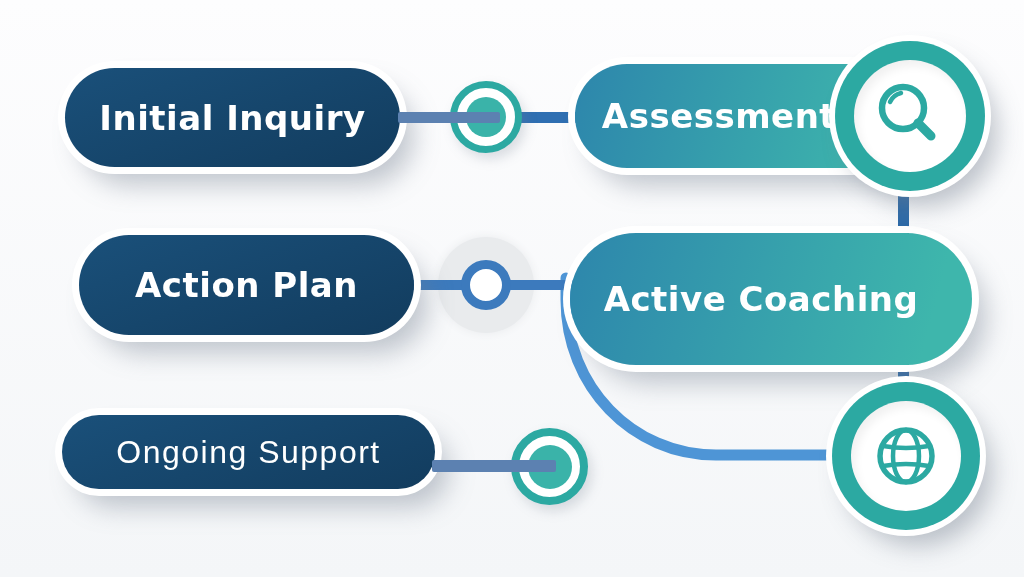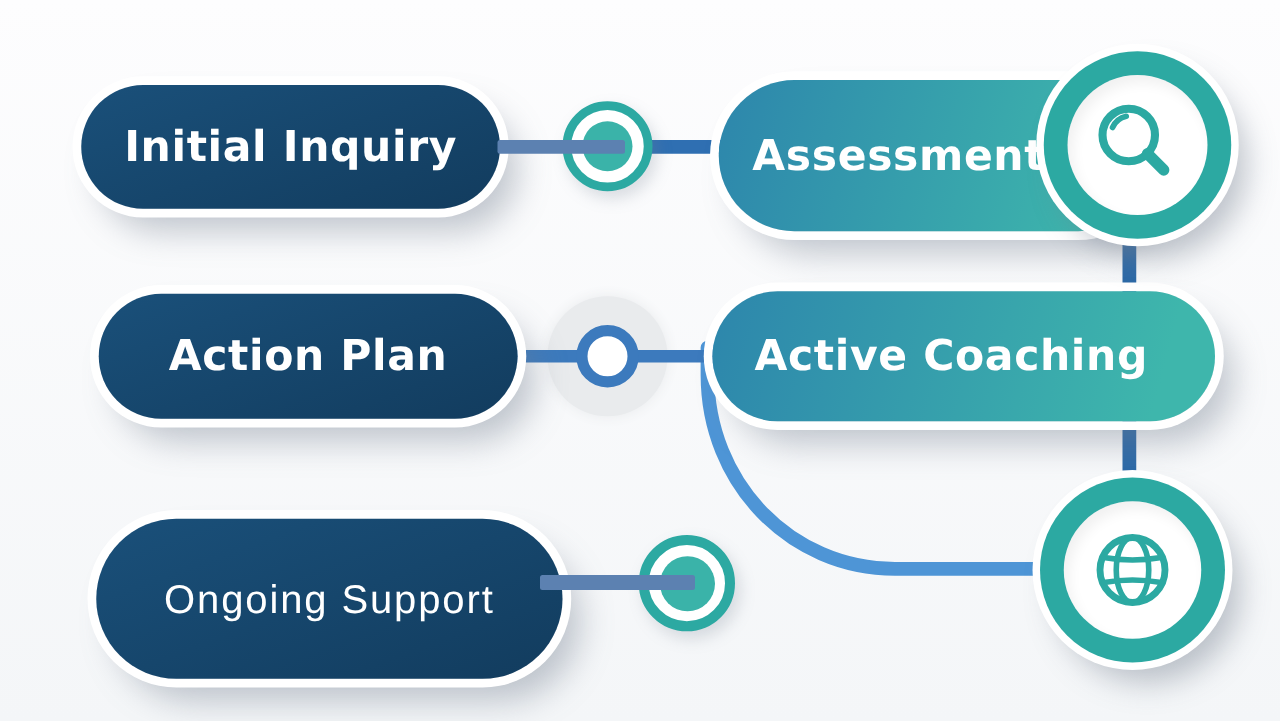--- a/index.html
+++ b/index.html
@@ -22,24 +22,24 @@
     position:absolute;display:flex;align-items:center;justify-content:center;
     border-radius:999px;color:var(--text-white);
     box-shadow:0 0 0 7px #ffffff, 14px 18px 26px rgba(112,124,140,0.42);
     z-index:3;box-sizing:border-box;
   }
   .pill.navy{background:linear-gradient(160deg,var(--navy) 0%,var(--navy-dark) 100%);}
   .pill.teal{background:linear-gradient(105deg,var(--teal-gradient-start) 0%,var(--teal-gradient-end) 88%);}
   .pill .label{font-weight:700;font-size:34px;letter-spacing:.5px;white-space:nowrap;}
   .pill .label.light{font-weight:400;font-size:32px;letter-spacing:1.5px;font-family:"Liberation Sans",sans-serif;}
   #pill-initial-inquiry{left:65px;top:68px;width:335px;height:99px;}
-  #pill-assessment{left:575px;top:64px;width:348px;height:121px;padding-right:60px;justify-content:center;}
+  #pill-assessment{left:575px;top:64px;width:348px;height:104px;padding-right:60px;justify-content:center;}
   #pill-action-plan{left:79px;top:235px;width:335px;height:100px;}
-  #pill-active-coaching{left:570px;top:233px;width:402px;height:104px;padding-right:20px;}
-  #pill-ongoing-support{left:77px;top:415px;width:373px;height:128px;}
+  #pill-active-coaching{left:570px;top:233px;width:402px;height:132px;padding-right:20px;}
+  #pill-ongoing-support{left:62px;top:415px;width:373px;height:74px;}
   
   .hline{position:absolute;border-radius:2px;}
   #line-r1-left{left:398px;top:112px;width:102px;height:11px;background:var(--line-steel);z-index:5;}
   #line-r1-right{left:518px;top:112px;width:66px;height:11px;background:var(--line-blue);z-index:2;}
   #line-r2{left:400px;top:280px;width:176px;height:10px;background:var(--line-mid);z-index:2;}
   #line-r3{left:432px;top:460px;width:124px;height:12px;background:var(--line-steel);z-index:5;}
   #line-vertical{position:absolute;left:898px;top:145px;width:11px;height:245px;background:var(--line-dark-vertical);z-index:1;}
   #curve-svg{position:absolute;left:0;top:0;width:1024px;height:577px;z-index:1;color:var(--line-curve);pointer-events:none;}
   
   .ring{position:absolute;border-radius:50%;background:#fff;box-sizing:border-box;z-index:4;}

